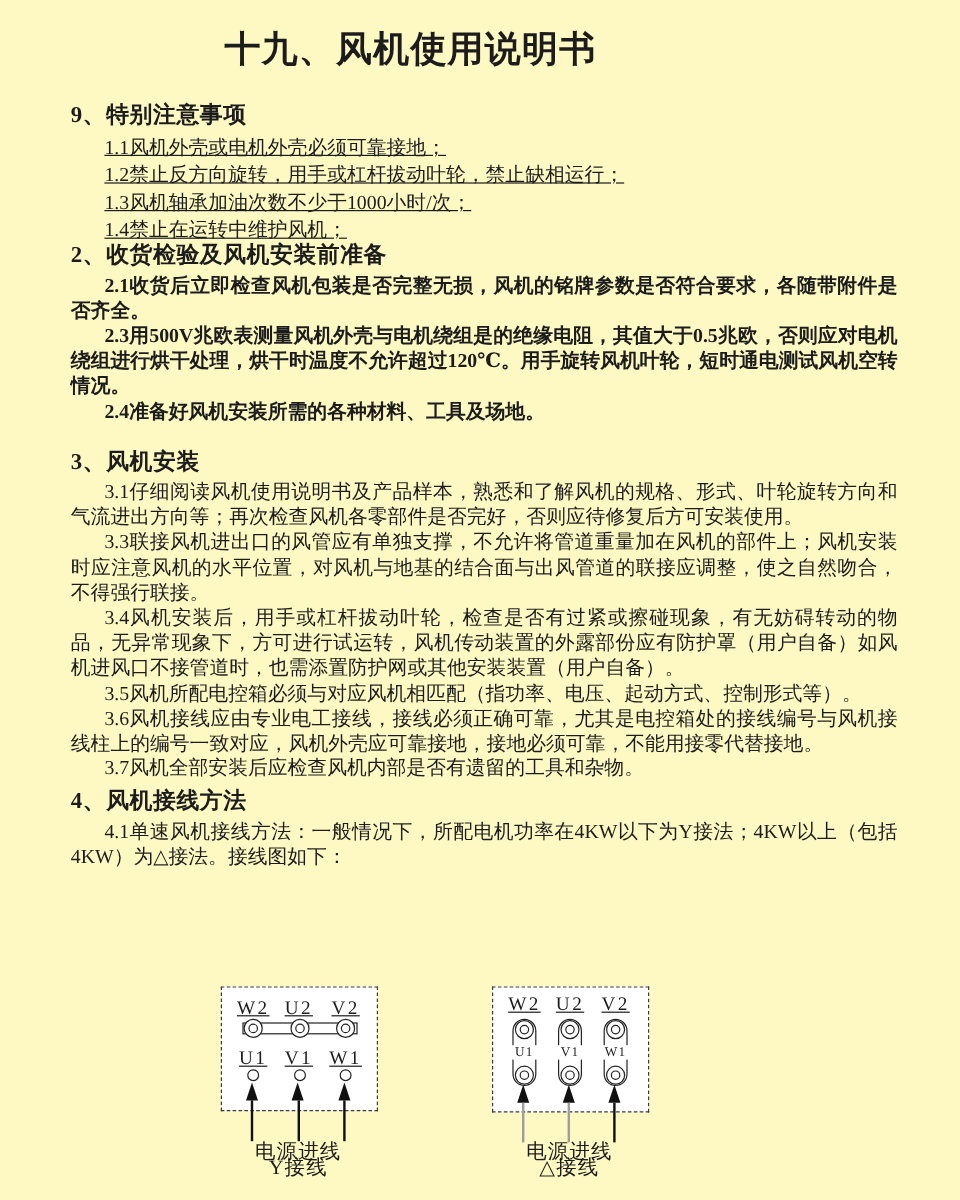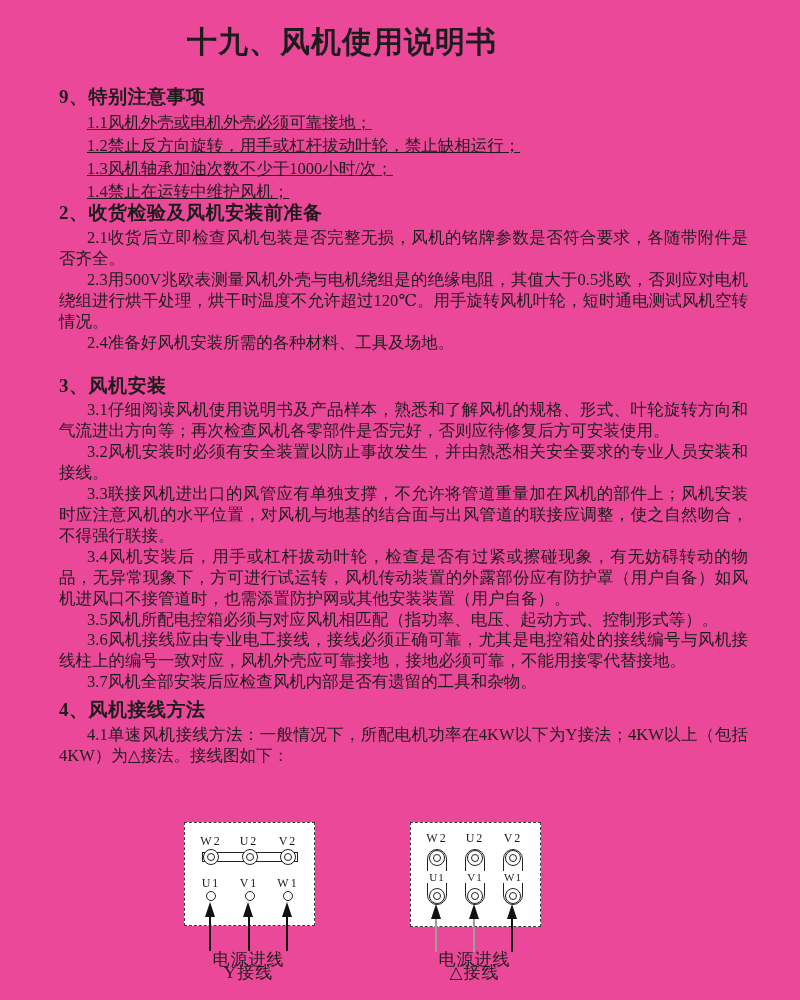--- a/index.html
+++ b/index.html
@@ -1,37 +1,37 @@
 <!DOCTYPE html>
 <html><head>
 <meta charset="utf-8">
 <style>
   html,body{margin:0;padding:0;background:#f2f2f2;}
-  #page{position:relative;width:800px;height:1000px;background:#ec4899;margin:0 auto;
+  #page{position:relative;width:800px;height:1000px;background:#fef9c3;margin:0 auto;
         font-family:"Liberation Serif","DejaVu Serif",serif;color:#1c1c1c;overflow:hidden;}
   .doc-title{width:684px;margin:22px 0 0 0;text-align:center;font-size:30px;font-weight:bold;
              line-height:40px;letter-spacing:1px;}
   .content{padding:0 52px 0 59px;}
   .sec-heading{font-size:19px;font-weight:bold;line-height:20px;margin:9px 0 0 0;letter-spacing:.5px;}
   .sec-heading.first{margin-top:25px;}
   .sec{margin:0;}
   .sec p{margin:0;font-size:16.5px;line-height:20.9px;text-align:justify;text-indent:28px;}
   .sec.wide p{line-height:23px;text-decoration:underline;}
   .sec{margin-top:4px;}
-  #sec-2{margin-top:5px;}
+  #sec-2{margin-top:5px;font-weight:bold;}
   #sec-3{margin-top:4px;}
   #sec-4{margin-top:5px;}
   #h2{margin-top:0px;}
   #h3{margin-top:23px;}
   #h4{margin-top:7px;}
 
   
   .abs{position:absolute;}
   .dash-box{border:1px dashed #3a3a3a;background:#fff;}
-  .term-label{font-size:12px;letter-spacing:2px;text-align:center;line-height:12px;white-space:nowrap;}
+  .term-label{font-size:16px;letter-spacing:2px;text-align:center;line-height:12px;white-space:nowrap;text-decoration:underline;}
   .circle{border:1.5px solid #222;border-radius:50%;background:#fff;box-sizing:border-box;position:absolute;}
   .circle.thin{border-width:1px;}
   .busbar{position:absolute;border:1px solid #222;background:#fff;box-sizing:border-box;}
   .stadium{position:absolute;border:1px solid #222;border-radius:11px;background:#fff;box-sizing:border-box;}
   .mid-label{position:absolute;font-size:11px;letter-spacing:1px;background:#fff;text-align:center;line-height:12px;}
   .arrow-head{position:absolute;width:0;height:0;border-left:5.5px solid transparent;
               border-right:5.5px solid transparent;border-bottom:15px solid #111;}
   .arrow-shaft{position:absolute;width:2px;background:#111;}
   .arrow-shaft.grey{background:#9e9e9e;}
   .diagram-caption{position:absolute;text-align:center;font-size:17px;line-height:13px;letter-spacing:1px;}
@@ -55,21 +55,20 @@
     <div class="sec-heading" id="h2">2、收货检验及风机安装前准备</div>
     <div class="sec" id="sec-2">
       <p>2.1收货后立即检查风机包装是否完整无损，风机的铭牌参数是否符合要求，各随带附件是否齐全。</p>
       <p>2.3用500V兆欧表测量风机外壳与电机绕组是的绝缘电阻，其值大于0.5兆欧，否则应对电机绕组进行烘干处理，烘干时温度不允许超过120℃。用手旋转风机叶轮，短时通电测试风机空转情况。</p>
       <p>2.4准备好风机安装所需的各种材料、工具及场地。</p>
     </div>
 
     <div class="sec-heading" id="h3">3、风机安装</div>
     <div class="sec" id="sec-3">
       <p>3.1仔细阅读风机使用说明书及产品样本，熟悉和了解风机的规格、形式、叶轮旋转方向和气流进出方向等；再次检查风机各零部件是否完好，否则应待修复后方可安装使用。</p>
-      <p>3.2风机安装时必须有安全装置以防止事故发生，并由熟悉相关安全要求的专业人员安装和接线。</p>
       <p>3.3联接风机进出口的风管应有单独支撑，不允许将管道重量加在风机的部件上；风机安装时应注意风机的水平位置，对风机与地基的结合面与出风管道的联接应调整，使之自然吻合，不得强行联接。</p>
       <p>3.4风机安装后，用手或杠杆拔动叶轮，检查是否有过紧或擦碰现象，有无妨碍转动的物品，无异常现象下，方可进行试运转，风机传动装置的外露部份应有防护罩（用户自备）如风机进风口不接管道时，也需添置防护网或其他安装装置（用户自备）。</p>
       <p>3.5风机所配电控箱必须与对应风机相匹配（指功率、电压、起动方式、控制形式等）。</p>
       <p>3.6风机接线应由专业电工接线，接线必须正确可靠，尤其是电控箱处的接线编号与风机接线柱上的编号一致对应，风机外壳应可靠接地，接地必须可靠，不能用接零代替接地。</p>
       <p>3.7风机全部安装后应检查风机内部是否有遗留的工具和杂物。</p>
     </div>
 
     <div class="sec-heading" id="h4">4、风机接线方法</div>
     <div class="sec" id="sec-4">
       <p>4.1单速风机接线方法：一般情况下，所配电机功率在4KW以下为Y接法；4KW以上（包括4KW）为△接法。接线图如下：</p>

